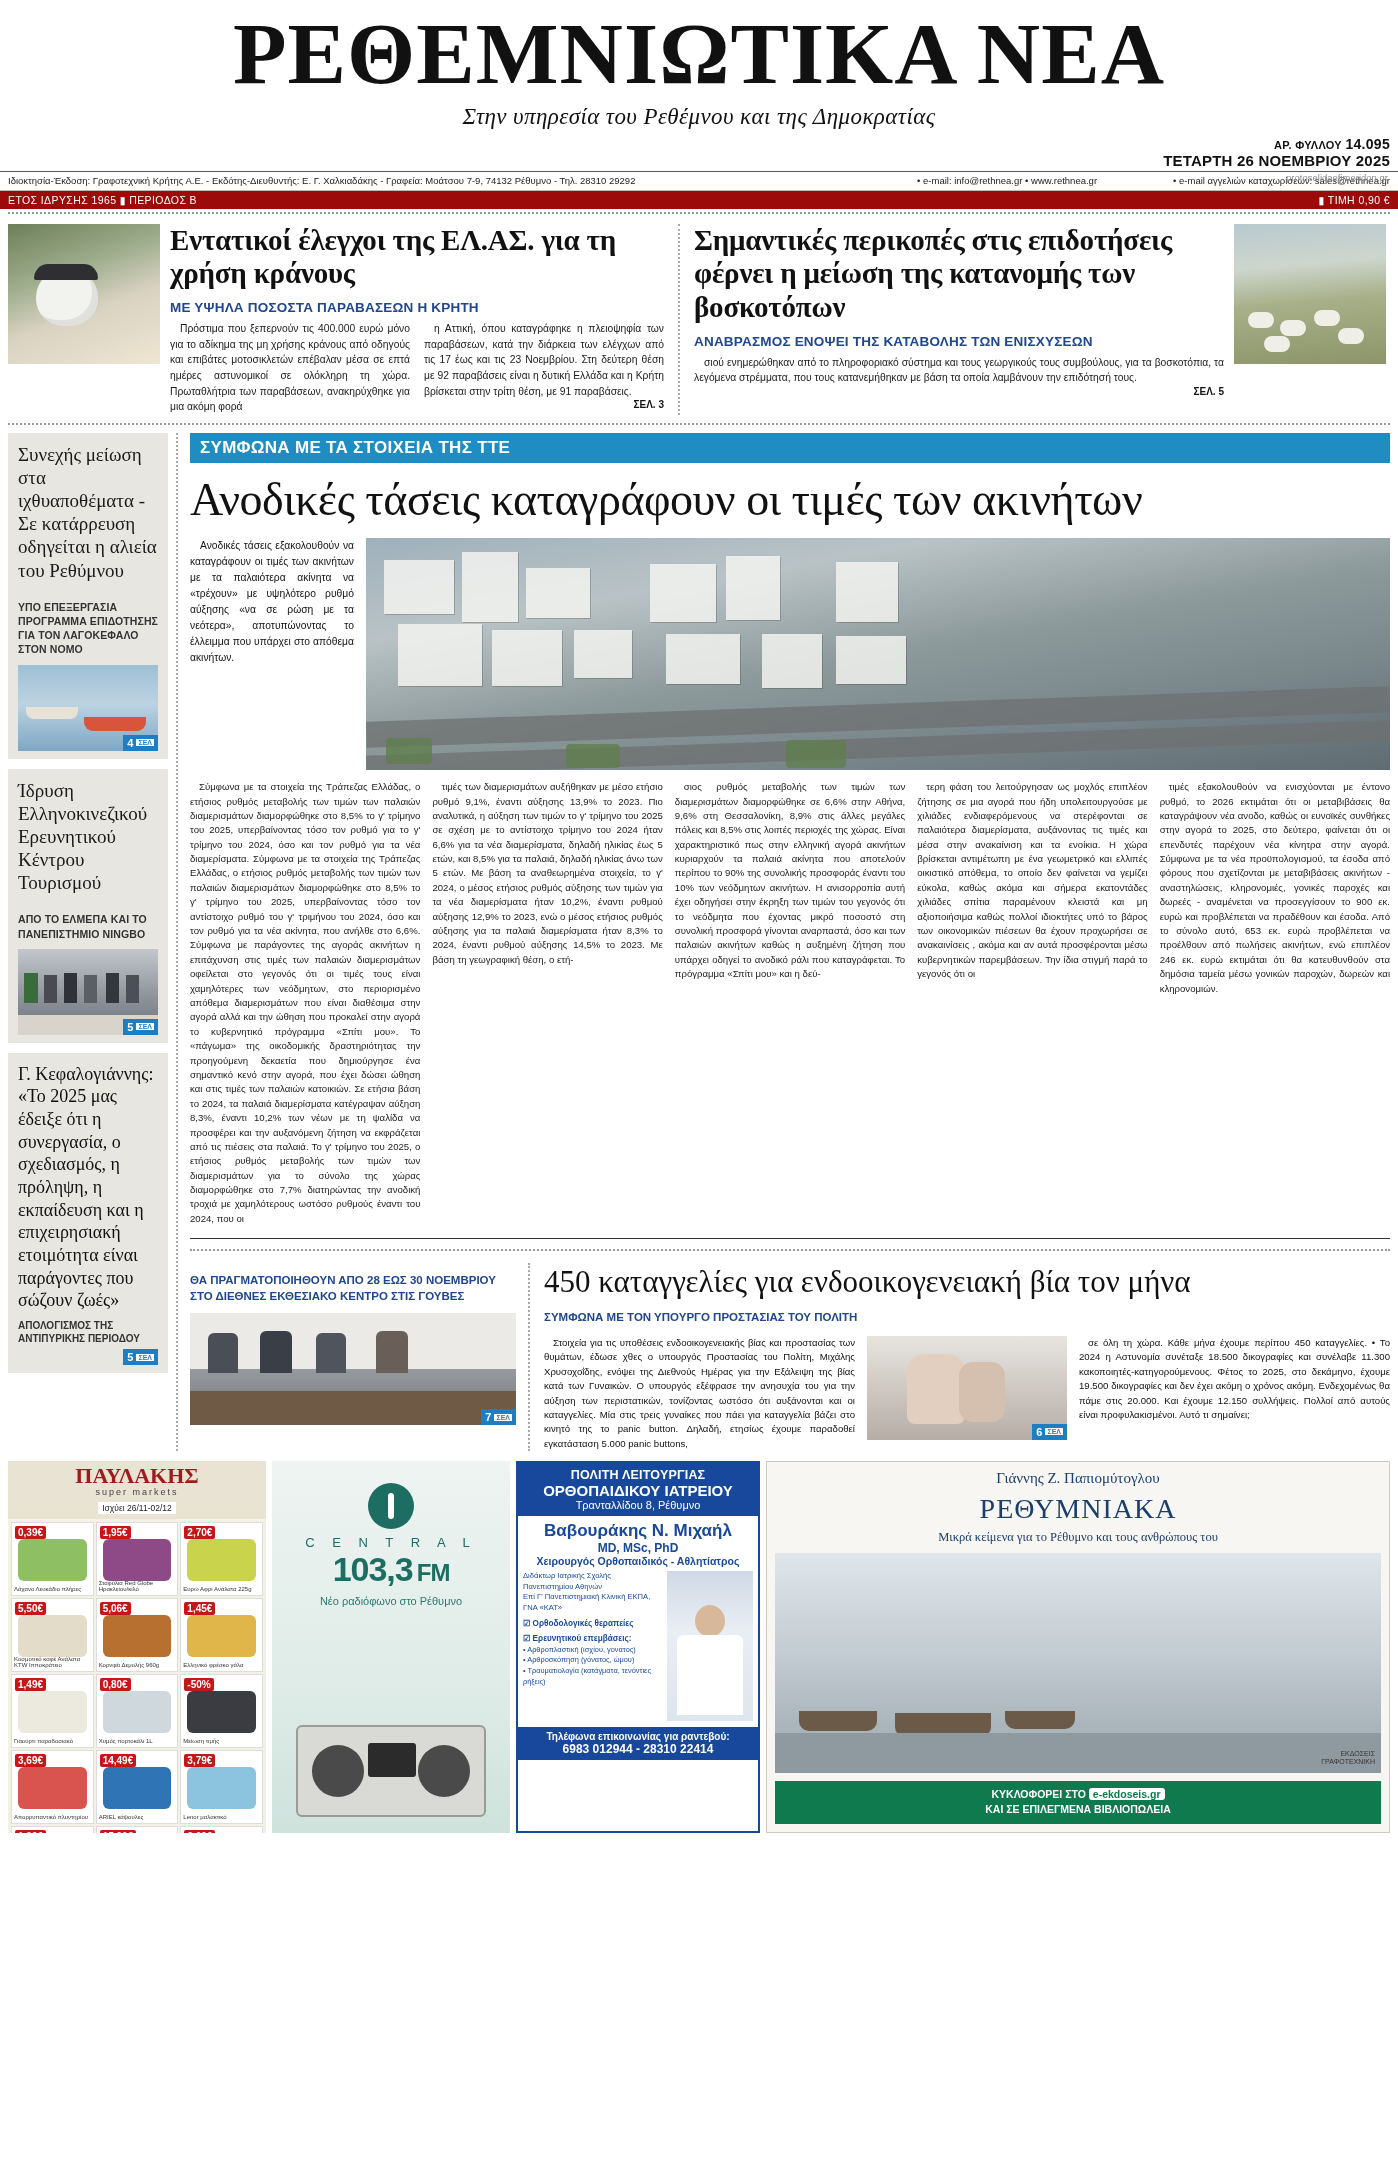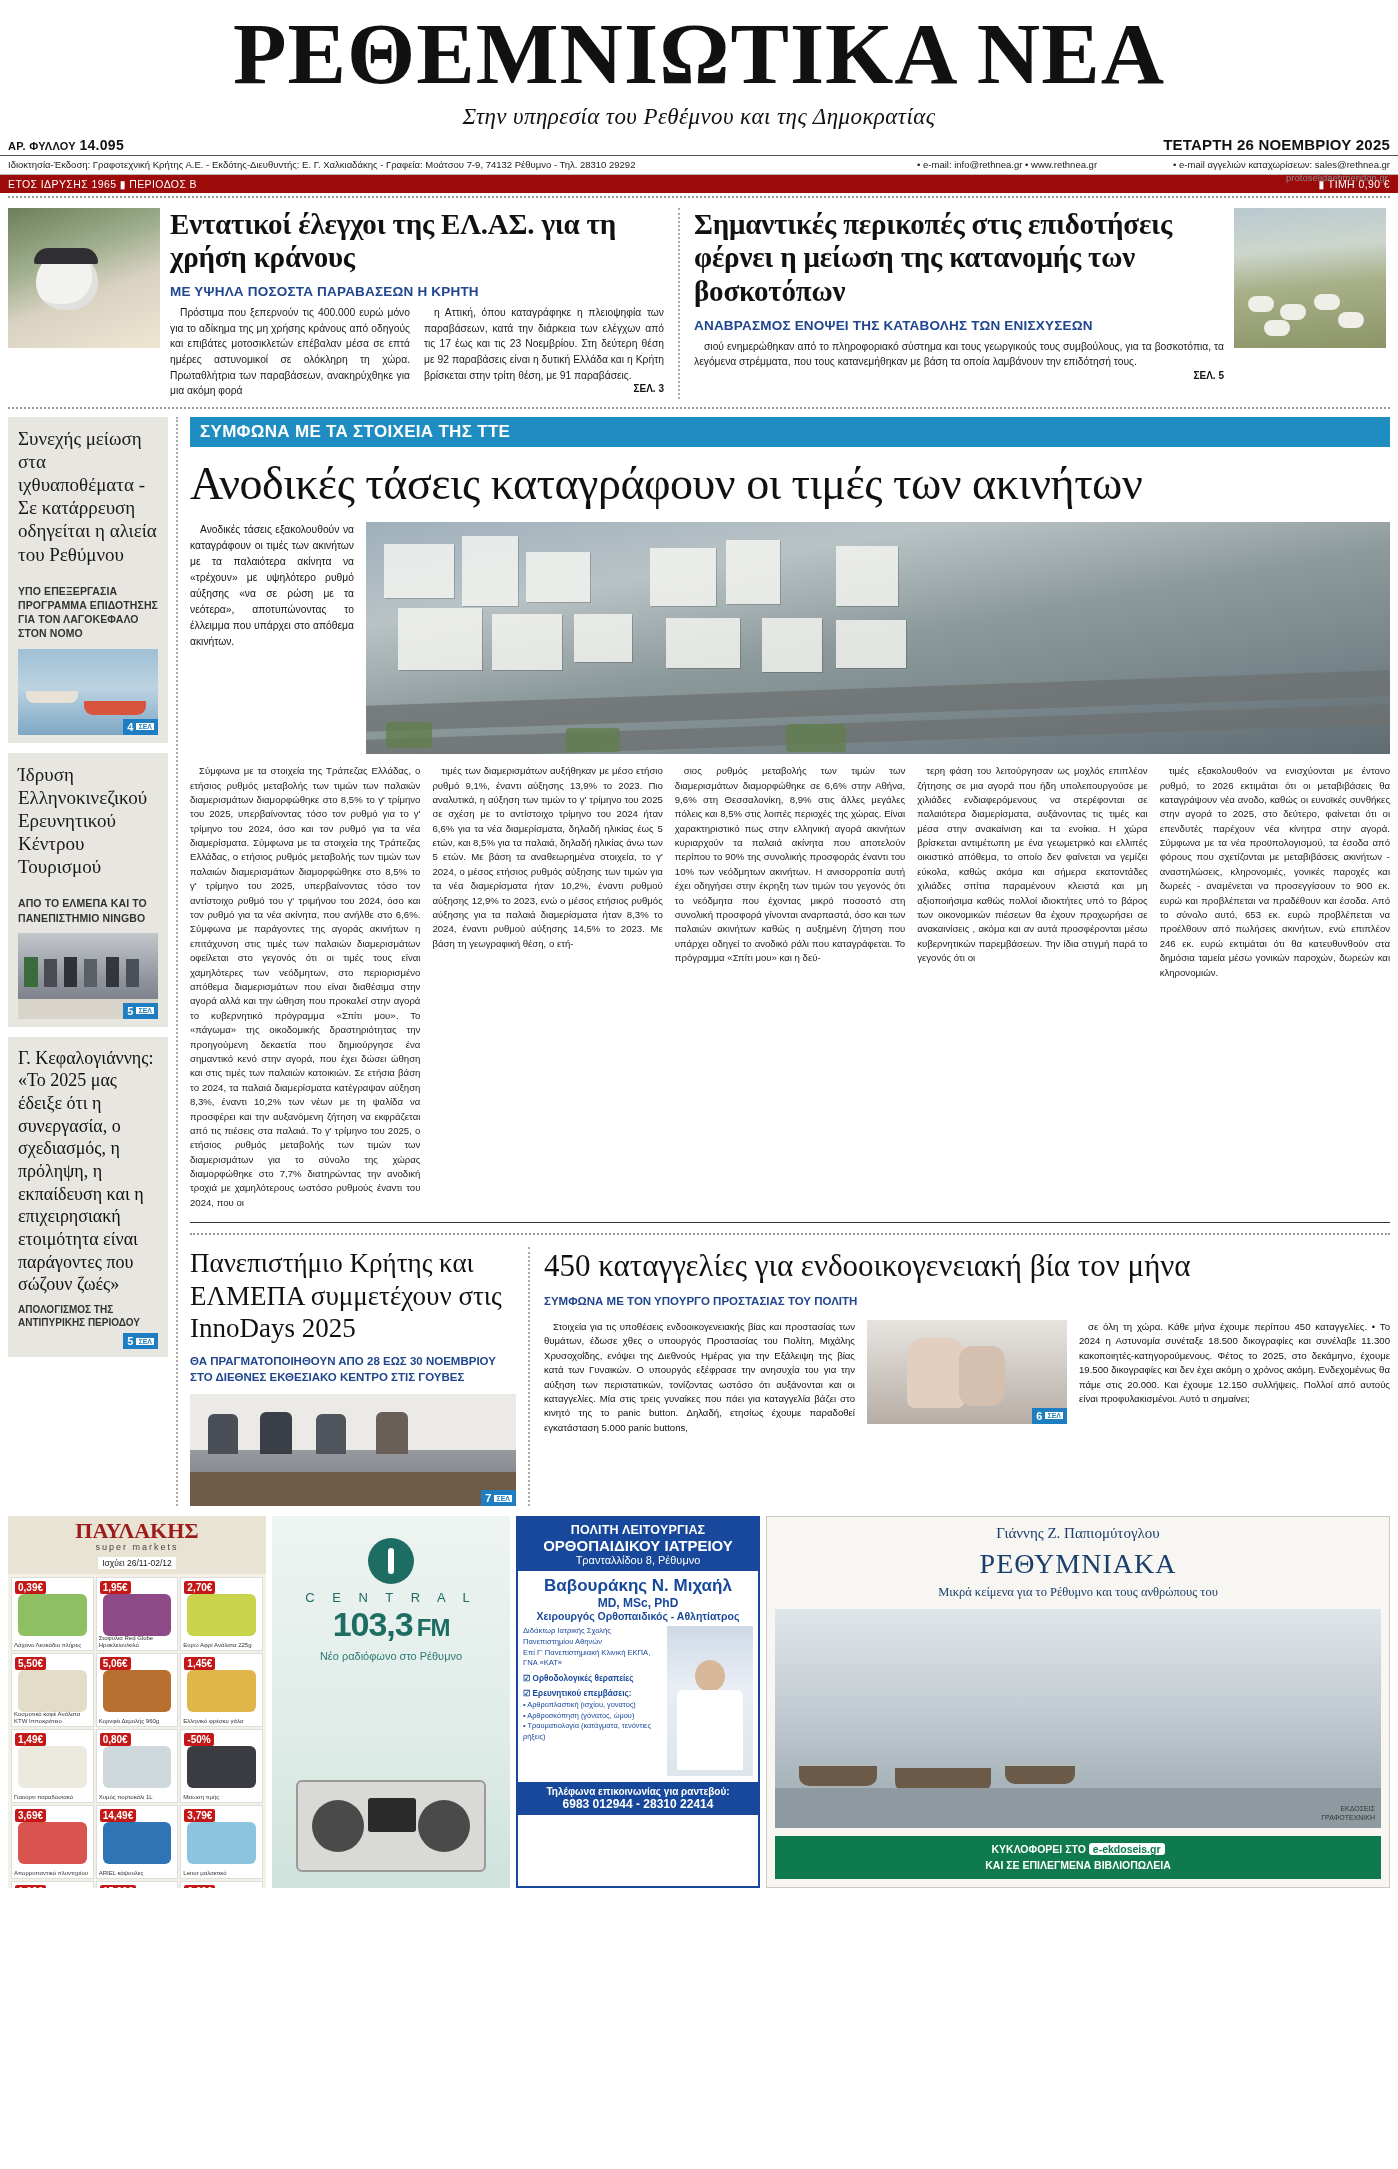--- a/index.html
+++ b/index.html
@@ -26,20 +26,21 @@
     font-family: "Liberation Serif", serif;
     font-style: italic;
     font-size: 23px;
     margin-top: 8px;
     letter-spacing: .4px;
   }
   .issue-row {
     display: flex; align-items: flex-end; justify-content: space-between;
     padding: 6px 8px 2px 8px;
     border-bottom: 1px solid #555;
+    flex-direction: column;
   }
   .issue-left { font-size: 11px; font-weight: 700; letter-spacing: .3px; }
   .issue-left b { font-size: 14px; }
   .issue-right { font-size: 15px; font-weight: 700; letter-spacing: .2px; }
   .imprint-row {
     display: flex; justify-content: space-between; align-items: center;
     padding: 3px 8px 4px 8px;
     font-size: 9.5px; color: #222; border-bottom: 1px solid #bbb;
   }
   .imprint-row .right-group { display:flex; gap: 76px; }
@@ -412,21 +413,20 @@
           </div>
       </div>
 
       <div class="hr-solid"></div>
       <div class="hr-dots2"></div>
 
       
       <div class="bottom-row">
 
         <div class="bottom-left">
-          <div class="b-head">Πανεπιστήμιο Κρήτης και ΕΛΜΕΠΑ συμμετέχουν στις InnoDays 2025</div>
           <div class="b-kicker">ΘΑ ΠΡΑΓΜΑΤΟΠΟΙΗΘΟΥΝ ΑΠΟ 28 ΕΩΣ 30 ΝΟΕΜΒΡΙΟΥ ΣΤΟ ΔΙΕΘΝΕΣ ΕΚΘΕΣΙΑΚΟ ΚΕΝΤΡΟ ΣΤΙΣ ΓΟΥΒΕΣ</div>
           <div class="b-photo">
             <div style="position:absolute;left:0;top:0;width:100%;height:56px;background:#eceae6"></div>
             <div style="position:absolute;left:18px;top:20px;width:30px;height:40px;background:#4a4f57;border-radius:6px 6px 0 0"></div>
             <div style="position:absolute;left:70px;top:18px;width:32px;height:42px;background:#3a3f47;border-radius:6px 6px 0 0"></div>
             <div style="position:absolute;left:126px;top:20px;width:30px;height:40px;background:#50555d;border-radius:6px 6px 0 0"></div>
             <div style="position:absolute;left:186px;top:18px;width:32px;height:42px;background:#6a5f58;border-radius:6px 6px 0 0"></div>
             <div style="position:absolute;left:0;bottom:0;width:100%;height:34px;background:#6f5a45"></div>
             <div class="pagenum">
               <span>7</span>

